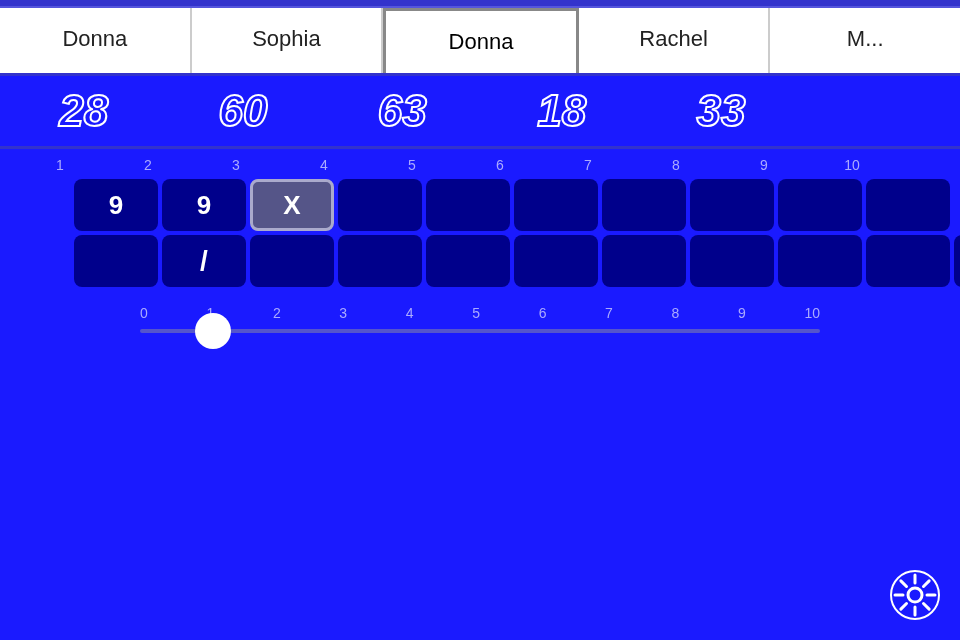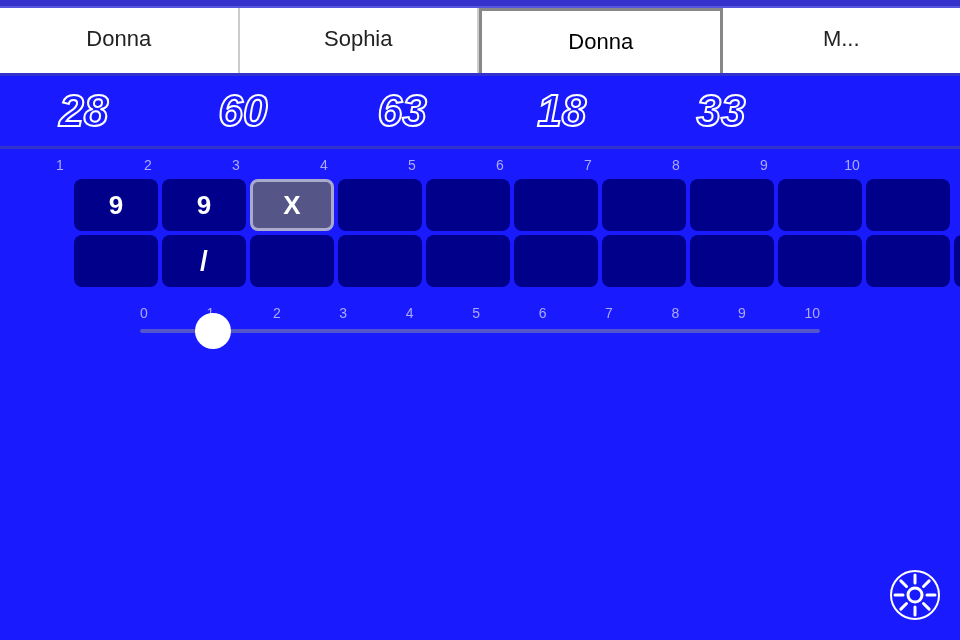--- a/index.html
+++ b/index.html
@@ -199,20 +199,21 @@
   </style>
 </head>
 <body>
 
 <div id="top-bar"></div>
 
 <div id="player-tabs">
 <div class="player-tab">Donna</div>
     <div class="player-tab">Sophia</div>
     <div class="player-tab active">Donna</div>
+    <div class="player-tab">Rachel</div>
     <div class="player-tab">M...</div>
   </div>
 
 <div id="scores-row">
 <div class="player-score scores-italic">28</div>
     <div class="player-score scores-italic">60</div>
     <div class="player-score scores-italic">63</div>
     <div class="player-score scores-italic">18</div>
     <div class="player-score scores-italic">33</div>
     <div class="player-score scores-italic"></div>

